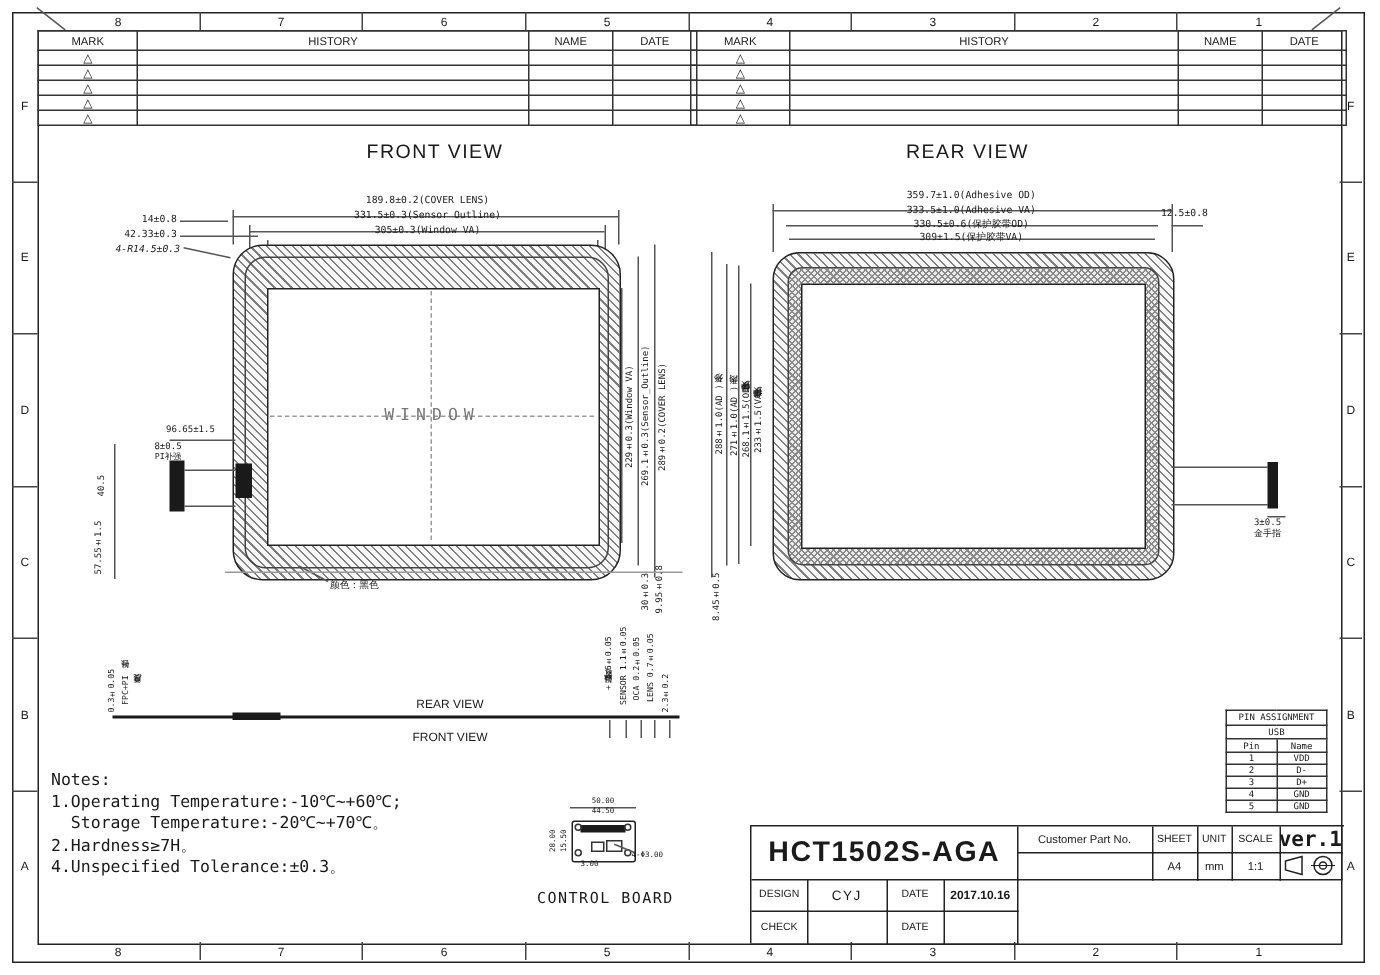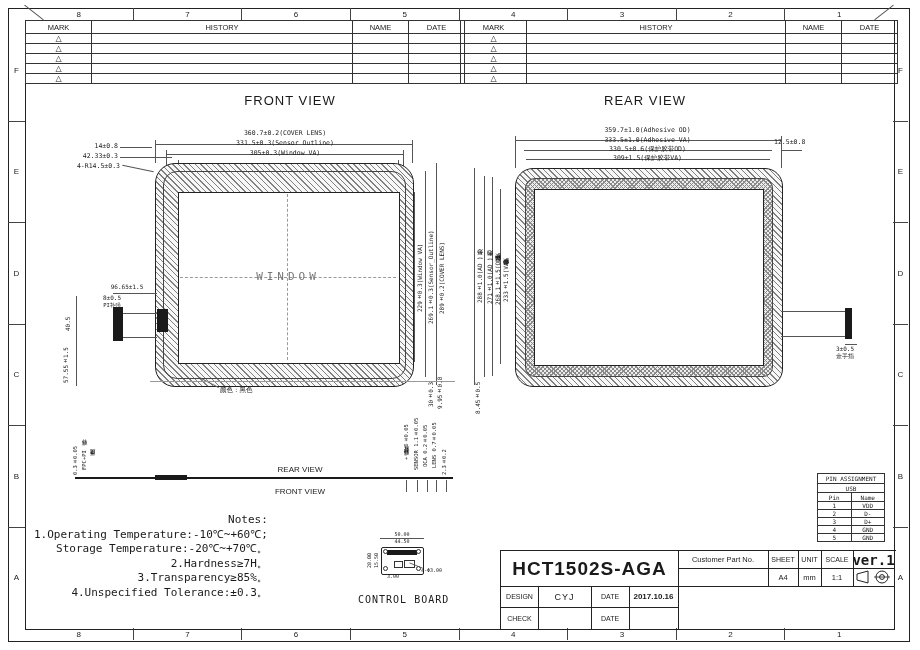--- a/index.html
+++ b/index.html
@@ -163,38 +163,38 @@
           <td><span class="mark">△</span></td>
           <td></td>
           <td></td>
           <td></td>
         </tr>
   </tbody>
     </table>
 
   <div class="lbl sans s13 ctr" style="left:210px;top:94px;width:160px;letter-spacing:1px;">FRONT VIEW</div>
 
-  <div class="lbl s65 ctr" style="left:180px;top:130px;width:210px;">360.7±0.2(COVER LENS)</div>
+  <div class="lbl s65 ctr" style="left:180px;top:130px;width:210px;">189.8±0.2(COVER LENS)</div>
   <div class="ln" style="left:155px;top:144px;width:257px;height:1px;"></div>
   <div class="lbl s65 ctr" style="left:180px;top:140px;width:210px;">331.5±0.3(Sensor Outline)</div>
   <div class="ln" style="left:166px;top:154px;width:237px;height:1px;"></div>
   <div class="lbl s65 ctr" style="left:180px;top:150px;width:210px;">305±0.3(Window VA)</div>
   <div class="ln" style="left:178px;top:164px;width:220px;height:1px;"></div>
   <div class="ln" style="left:155px;top:140px;width:1px;height:23px;"></div>
   <div class="ln" style="left:412px;top:140px;width:1px;height:23px;"></div>
   <div class="ln" style="left:166px;top:150px;width:1px;height:21px;"></div>
   <div class="ln" style="left:403px;top:150px;width:1px;height:21px;"></div>
   <div class="ln" style="left:178px;top:160px;width:1px;height:32px;"></div>
   <div class="ln" style="left:398px;top:160px;width:1px;height:32px;"></div>
 
   <div class="lbl s65 rgt" style="left:88px;top:143px;width:30px;">14±0.8</div>
   <div class="ln" style="left:120px;top:147px;width:32px;height:1px;"></div>
   <div class="lbl s65 rgt" style="left:80px;top:153px;width:38px;">42.33±0.3</div>
   <div class="ln" style="left:120px;top:157px;width:52px;height:1px;"></div>
-  <div class="lbl s65 rgt" style="left:74px;top:163px;width:46px;">4-R14.5±0.3</div>
+  <div class="lbl s65 rgt" style="left:74px;top:163px;width:46px;font-style:italic;">4-R14.5±0.3</div>
   <div class="ln" style="left:122px;top:168px;width:32px;height:1px;transform:rotate(12deg);"></div>
 
   <div class="abs hatch" style="left:155px;top:163px;width:257px;height:222px;border:1.2px solid #222;border-radius:20px;"></div>
   <div class="abs" style="left:163px;top:171px;width:241px;height:206px;border:1px solid #444;border-radius:14px;"></div>
   <div class="abs" style="left:178px;top:192px;width:220px;height:170px;background:#fff;border:1px solid #222;"></div>
   <div class="dashh" style="left:180px;top:277px;width:216px;"></div>
   <div class="dashv" style="left:287px;top:194px;height:166px;"></div>
   <div class="lbl s11 ctr" style="left:238px;top:271px;width:100px;color:#777;letter-spacing:4px;">WINDOW</div>
 
   <div class="lnd" style="left:157px;top:309px;width:11px;height:23px;"></div>
@@ -272,26 +272,25 @@
   <div class="ln" style="left:406px;top:480px;width:1px;height:12px;"></div>
   <div class="ln" style="left:417px;top:480px;width:1px;height:12px;"></div>
   <div class="ln" style="left:427px;top:480px;width:1px;height:12px;"></div>
   <div class="ln" style="left:436px;top:480px;width:1px;height:12px;"></div>
   <div class="ln" style="left:446px;top:480px;width:1px;height:12px;"></div>
 
   <div class="rot s55" style="left:72px;top:436px;height:48px;">0.3±0.05</div>
   <div class="rot s55" style="left:80px;top:434px;height:52px;">FPC+PI补强</div>
   <div class="rot s55" style="left:88px;top:440px;height:40px;">总厚度</div>
 
-  <div class="abs" style="left:34px;top:513px;text-align:right;">
+  <div class="abs" style="left:34px;top:513px;">
     <div class="s11" style="line-height:14.6px;white-space:pre;">Notes:</div>
     <div class="s11" style="line-height:14.6px;white-space:pre;">1.Operating Temperature:-10℃~+60℃;</div>
     <div class="s11" style="line-height:14.6px;white-space:pre;">  Storage Temperature:-20℃~+70℃。</div>
     <div class="s11" style="line-height:14.6px;white-space:pre;">2.Hardness≥7H。</div>
-    <div class="s11" style="line-height:14.6px;white-space:pre;">3.Transparency≥85%。</div>
     <div class="s11" style="line-height:14.6px;white-space:pre;">4.Unspecified Tolerance:±0.3。</div>
   </div>
 
   <div class="lbl s5 ctr" style="left:384px;top:532px;width:36px;">50.00</div>
   <div class="ln" style="left:380px;top:538px;width:44px;height:1px;"></div>
   <div class="lbl s5 ctr" style="left:384px;top:539px;width:36px;">44.50</div>
   <div class="abs" style="left:381px;top:547px;width:41px;height:26px;border:1px solid #222;border-radius:2px;background:#fff;"></div>
   <div class="lnd" style="left:387px;top:550px;width:30px;height:5px;"></div>
   <div class="abs" style="left:383px;top:549px;width:3px;height:3px;border:1px solid #333;border-radius:50%;"></div>
   <div class="abs" style="left:416px;top:549px;width:3px;height:3px;border:1px solid #333;border-radius:50%;"></div>

